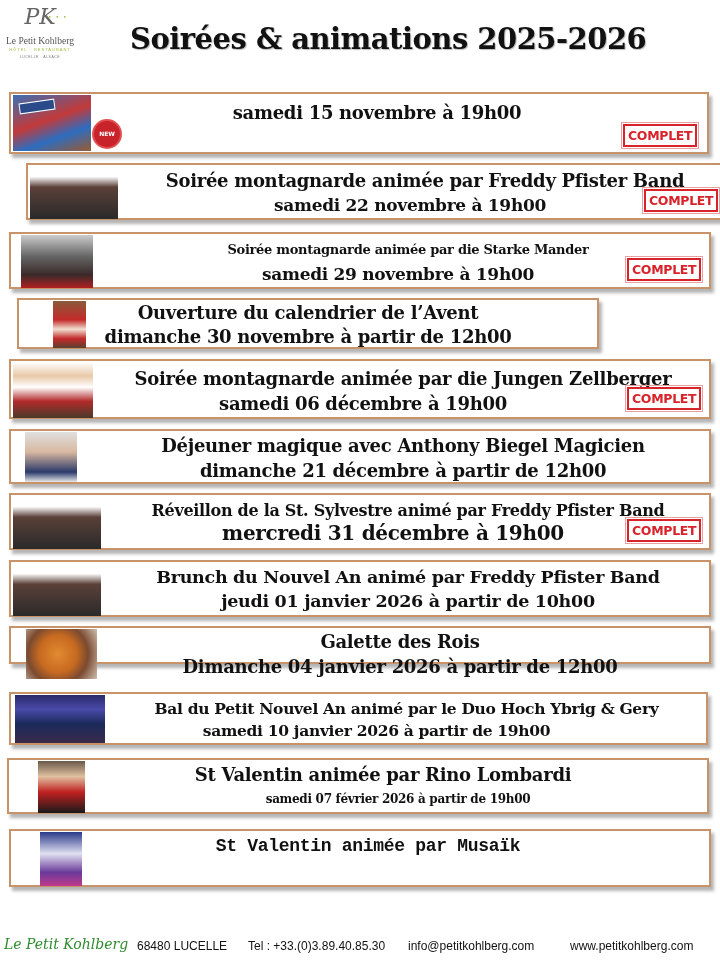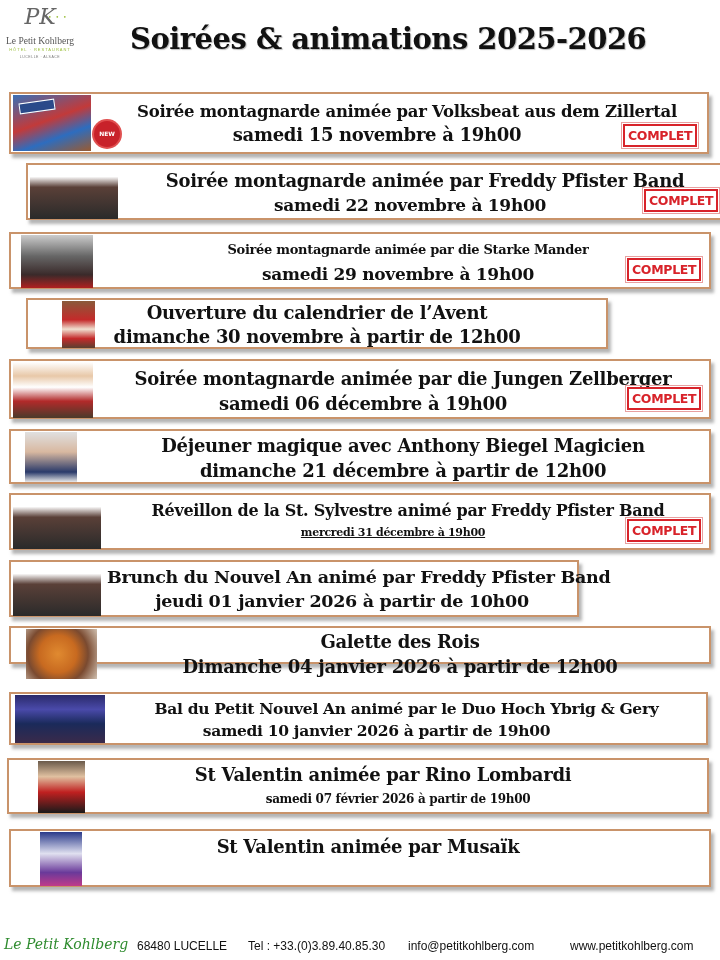--- a/index.html
+++ b/index.html
@@ -31,21 +31,20 @@
   <div class="loc">LUCELLE · ALSACE</div>
 </div>
 <div class="page-title">Soirées &amp; animations 2025-2026</div>
 
 <div class="event" style="left:9px;top:92px;width:700px;height:62px;">
   <div class="thumb" style="left:2px;width:78px;height:56px;background:linear-gradient(160deg,#3a6fb5 0%,#c23a3a 45%,#2d6dbf 70%,#9a5a30 100%);">
     <div style="position:absolute;left:6px;top:6px;width:34px;height:9px;background:#2a4a8a;transform:rotate(-8deg);border:1px solid #fff;"></div>
   </div>
   <div class="new-badge" style="left:83px;top:27px;">NEW</div>
   <div class="lines" style="left:96px;top:7px;">
-    <span class="l1" style="font-size:16.5px;line-height:22px;">Soirée montagnarde animée par Volksbeat aus dem Zillertal</span>
     <span class="l2" style="font-size:18px;line-height:24px;margin-left:-60px;">samedi  15 novembre à 19h00</span>
   </div>
   <div class="complet" style="left:612px;top:30px;">COMPLET</div>
 </div>
 
 <div class="event" style="left:26px;top:163px;width:702px;height:57px;">
   <div class="thumb" style="left:2px;width:88px;height:53px;background:linear-gradient(180deg,#fff 0%,#fff 20%,#5a4038 40%,#2a2a2a 100%);"></div>
   <div class="lines" style="left:96px;top:4px;">
     <span class="l1" style="font-size:18px;line-height:24px;">Soirée montagnarde animée par Freddy Pfister Band</span>
     <span class="l2" style="font-size:17px;line-height:24px;margin-left:-30px;">samedi  22 novembre à 19h00</span>
@@ -55,21 +54,21 @@
 
 <div class="event" style="left:9px;top:232px;width:702px;height:57px;">
   <div class="thumb" style="left:10px;width:72px;height:53px;background:linear-gradient(180deg,#ccc 0%,#666 40%,#3a2a2a 75%,#b02020 100%);"></div>
   <div class="lines" style="left:96px;top:4px;">
     <span class="l1" style="font-size:13px;line-height:24px;">Soirée montagnarde animée par die Starke Mander</span>
     <span class="l2" style="font-size:17px;line-height:24px;margin-left:-20px;">samedi  29 novembre à 19h00</span>
   </div>
   <div class="complet" style="left:616px;top:24px;">COMPLET</div>
 </div>
 
-<div class="event" style="left:26px;top:298px;width:582px;height:51px;">
+<div class="event" style="left:17px;top:298px;width:582px;height:51px;">
   <div class="thumb" style="left:34px;width:33px;height:47px;background:linear-gradient(180deg,#8a5a3a 0%,#c42a2a 40%,#f0e0d0 60%,#c42a2a 80%,#5a4030 100%);"></div>
   <div class="lines" style="left:0px;top:1px;">
     <span class="l1" style="font-size:18px;line-height:24px;">Ouverture du calendrier de l’Avent</span>
     <span class="l2" style="font-size:18px;line-height:24px;">dimanche 30 novembre à partir de 12h00</span>
   </div>
 </div>
 
 <div class="event" style="left:9px;top:359px;width:702px;height:60px;">
   <div class="thumb" style="left:2px;width:80px;height:56px;background:linear-gradient(180deg,#fff 0%,#e8c8a8 25%,#fff 45%,#b22a2a 70%,#4a3a2a 100%);"></div>
   <div class="lines" style="left:86px;top:5px;">
@@ -84,26 +83,26 @@
   <div class="lines" style="left:86px;top:2px;">
     <span class="l1" style="font-size:18px;line-height:25px;">Déjeuner magique avec Anthony Biegel Magicien</span>
     <span class="l2" style="font-size:18px;line-height:25px;">dimanche 21 décembre à partir de 12h00</span>
   </div>
 </div>
 
 <div class="event" style="left:9px;top:493px;width:702px;height:57px;">
   <div class="thumb" style="left:2px;width:88px;height:53px;background:linear-gradient(180deg,#fff 0%,#fff 20%,#5a4038 40%,#2a2a2a 100%);"></div>
   <div class="lines" style="left:96px;top:5px;">
     <span class="l1" style="font-size:16px;line-height:22px;">Réveillon de la St. Sylvestre animé par Freddy Pfister Band</span>
-    <span class="l2" style="font-size:11px;line-height:22px;margin-left:-30px;text-decoration:underline;">mercredi 31 décembre à 19h00</span>
+    <span class="l2" style="font-size:20px;line-height:22px;margin-left:-30px;">mercredi 31 décembre à 19h00</span>
   </div>
   <div class="complet" style="left:616px;top:24px;">COMPLET</div>
 </div>
 
-<div class="event" style="left:9px;top:560px;width:570px;height:57px;">
+<div class="event" style="left:9px;top:560px;width:702px;height:57px;">
   <div class="thumb" style="left:2px;width:88px;height:53px;background:linear-gradient(180deg,#fff 0%,#fff 20%,#5a4038 40%,#2a2a2a 100%);"></div>
   <div class="lines" style="left:96px;top:3px;">
     <span class="l1" style="font-size:17.5px;line-height:24px;">Brunch du Nouvel An animé par Freddy Pfister Band</span>
     <span class="l2" style="font-size:17.5px;line-height:24px;">jeudi 01 janvier 2026 à partir de 10h00</span>
   </div>
 </div>
 
 <div class="event" style="left:9px;top:626px;width:702px;height:38px;">
   <div class="thumb" style="left:15px;width:71px;height:50px;background:radial-gradient(circle at 45% 50%,#e08a30 0%,#c86a20 40%,#7a4a30 65%,#d0c0b0 100%);"></div>
   <div class="lines" style="left:80px;top:1px;">
@@ -123,21 +122,21 @@
 <div class="event" style="left:7px;top:758px;width:702px;height:56px;">
   <div class="thumb" style="left:29px;width:47px;height:52px;background:linear-gradient(180deg,#6a5a4a 0%,#e0c0a0 30%,#c02020 60%,#1a1a1a 100%);"></div>
   <div class="lines" style="left:80px;top:2px;">
     <span class="l1" style="font-size:18px;line-height:25px;margin-left:-30px;">St Valentin animée par Rino Lombardi</span>
     <span class="l2" style="font-size:12px;line-height:25px;">samedi 07 février 2026 à partir de 19h00</span>
   </div>
 </div>
 
 <div class="event" style="left:9px;top:829px;width:702px;height:58px;">
   <div class="thumb" style="left:29px;width:42px;height:54px;background:linear-gradient(180deg,#2a3a8a 0%,#e0e0f0 40%,#6a3a9a 75%,#c03a8a 100%);"></div>
-  <div class="lines" style="left:16px;top:3px;">
+  <div class="lines" style="left:16px;top:3px;font-family:Liberation Mono, monospace;">
     <span class="l1" style="font-size:18px;line-height:25px;margin-left:0px;">St Valentin animée par Musaïk</span>
   </div>
 </div>
 
 <div class="footer">
   <span class="brand" style="left:0;top:0;">Le Petit Kohlberg</span>
   <span style="left:133px;">68480 LUCELLE</span>
   <span style="left:244px;">Tel : +33.(0)3.89.40.85.30</span>
   <span style="left:404px;">info@petitkohlberg.com</span>
   <span style="left:566px;">www.petitkohlberg.com</span>

